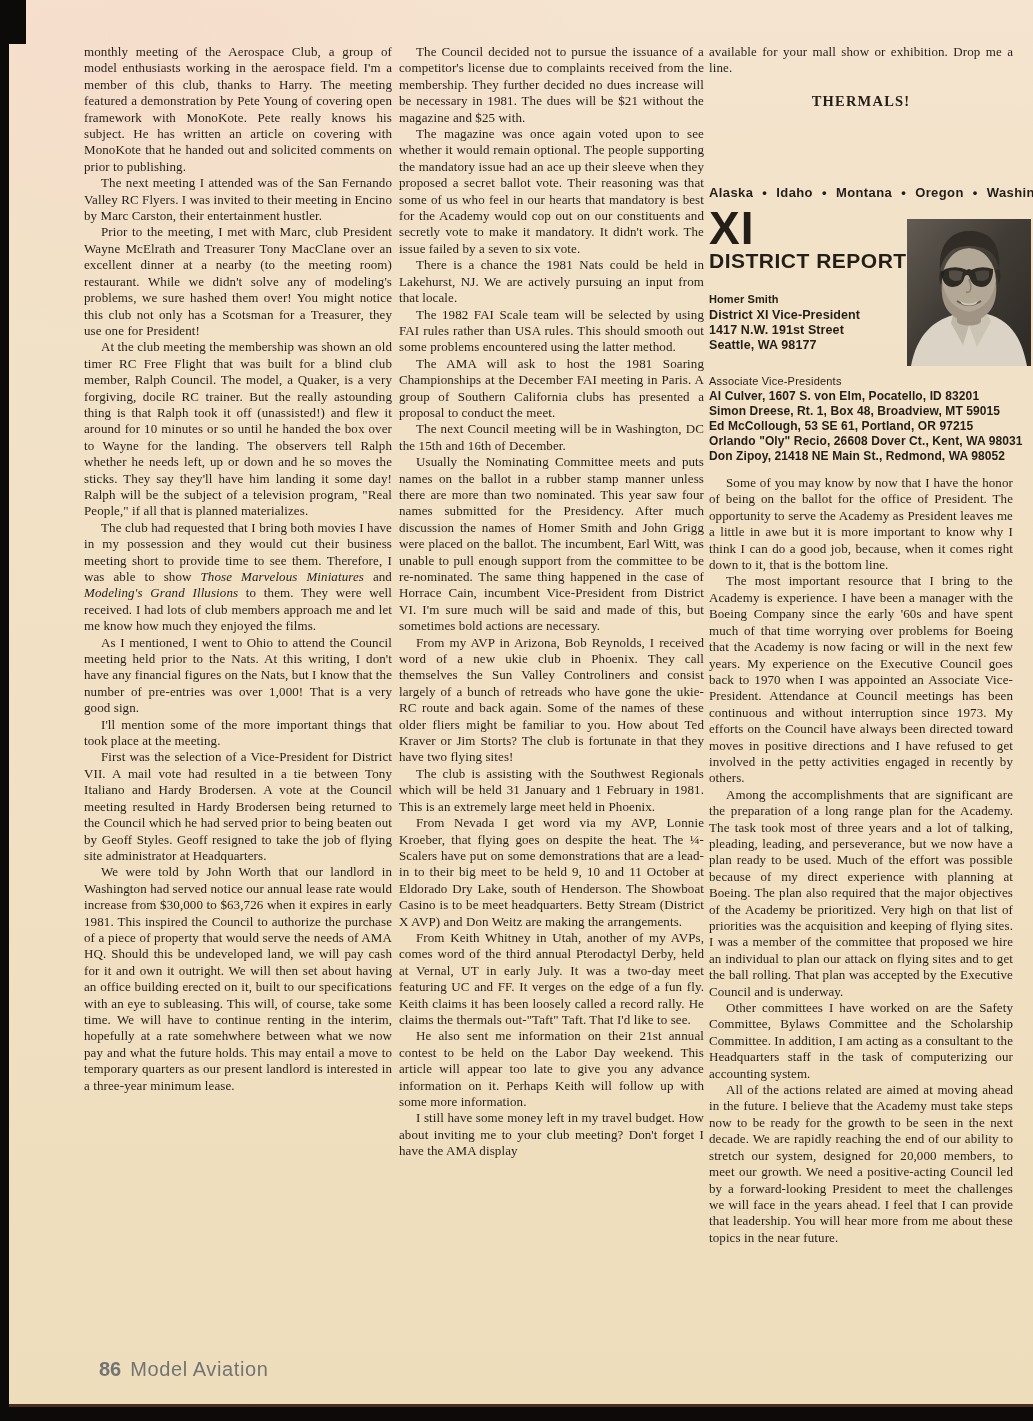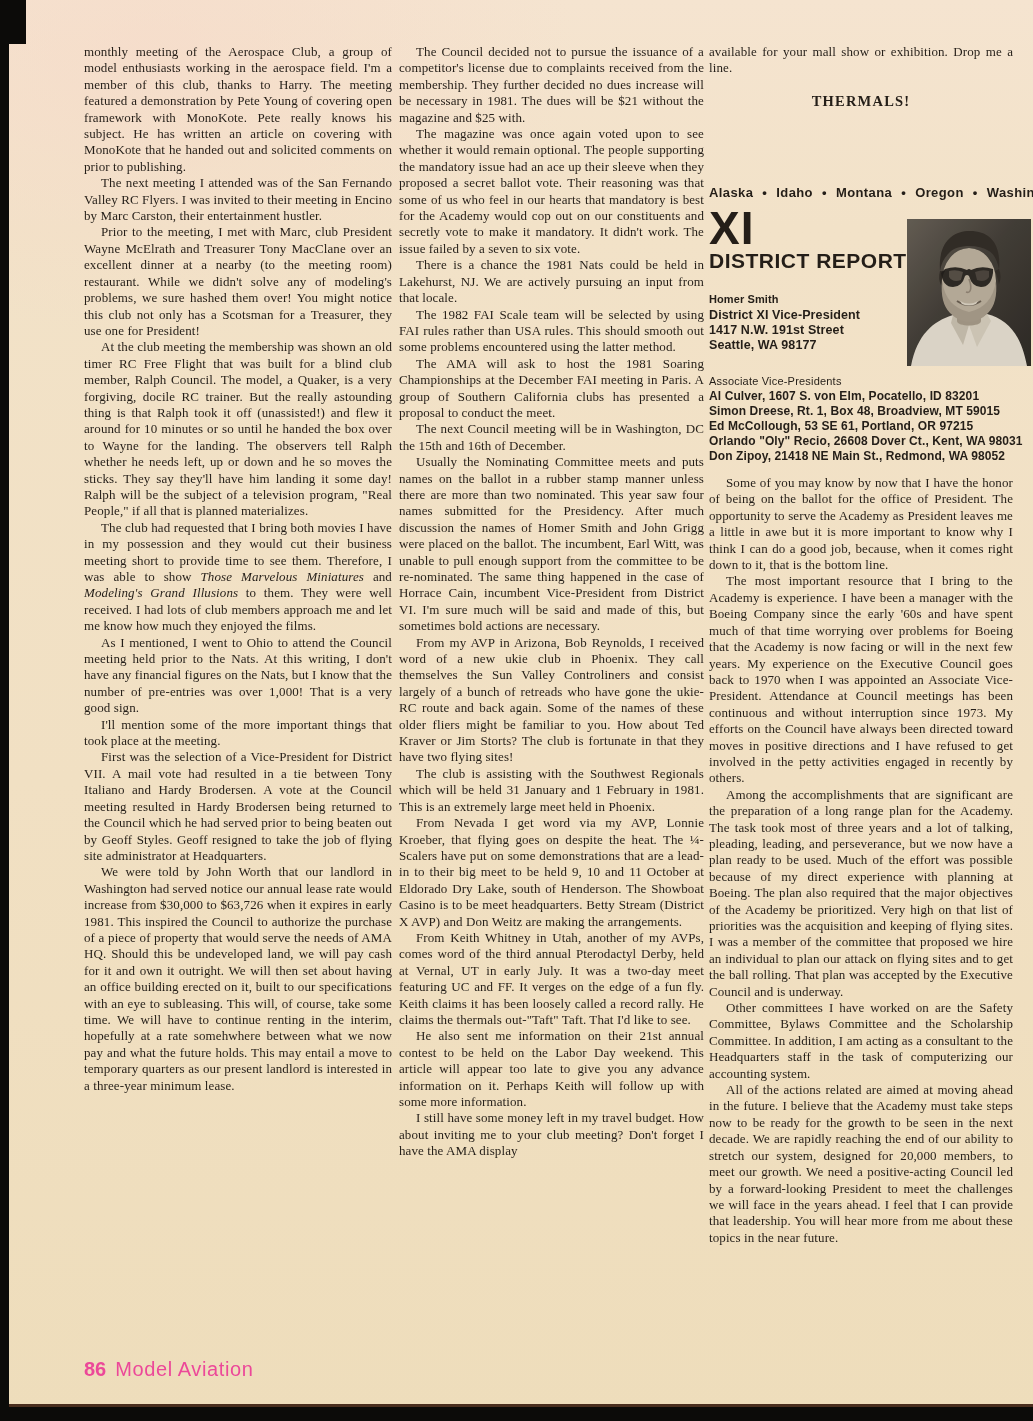--- a/index.html
+++ b/index.html
@@ -45,21 +45,21 @@
   .officer  { margin-top: 15px; font-weight: bold; font-size: 12.5px; line-height: 15px; }
   .officer .officer-name { font-size: 11px; line-height: 18px; margin-top: 21px; }
   .photo    { flex: 0 0 124px; width: 124px; height: 147px; margin-top: 13px; }
   .photo svg { display: block; width: 124px; height: 147px; }
   .assoc     { margin-top: 7px; }
   .assoc-head { font-size: 11px; font-weight: normal; letter-spacing: .2px; }
   .assoc-line { font-size: 12px; font-weight: 600; line-height: 15px; white-space: nowrap; }
   #col3body  { margin-top: 11px; }
 
   
-  .footer { position: absolute; left: 84px; top: 1358px; font-family: "Liberation Sans", sans-serif; font-size: 20px; color: #ec4899; }
+  .footer { position: absolute; left: 99px; top: 1358px; font-family: "Liberation Sans", sans-serif; font-size: 20px; color: #737373; }
   .footer .pageno { font-weight: bold; margin-right: 9px; }
   .footer .mag { font-weight: normal; letter-spacing: .6px; }
 </style>
 </head>
 <body>
 
 <div>
 
   <div class="edge-bottom-line"></div>
   <div class="edge-bottom"></div>

